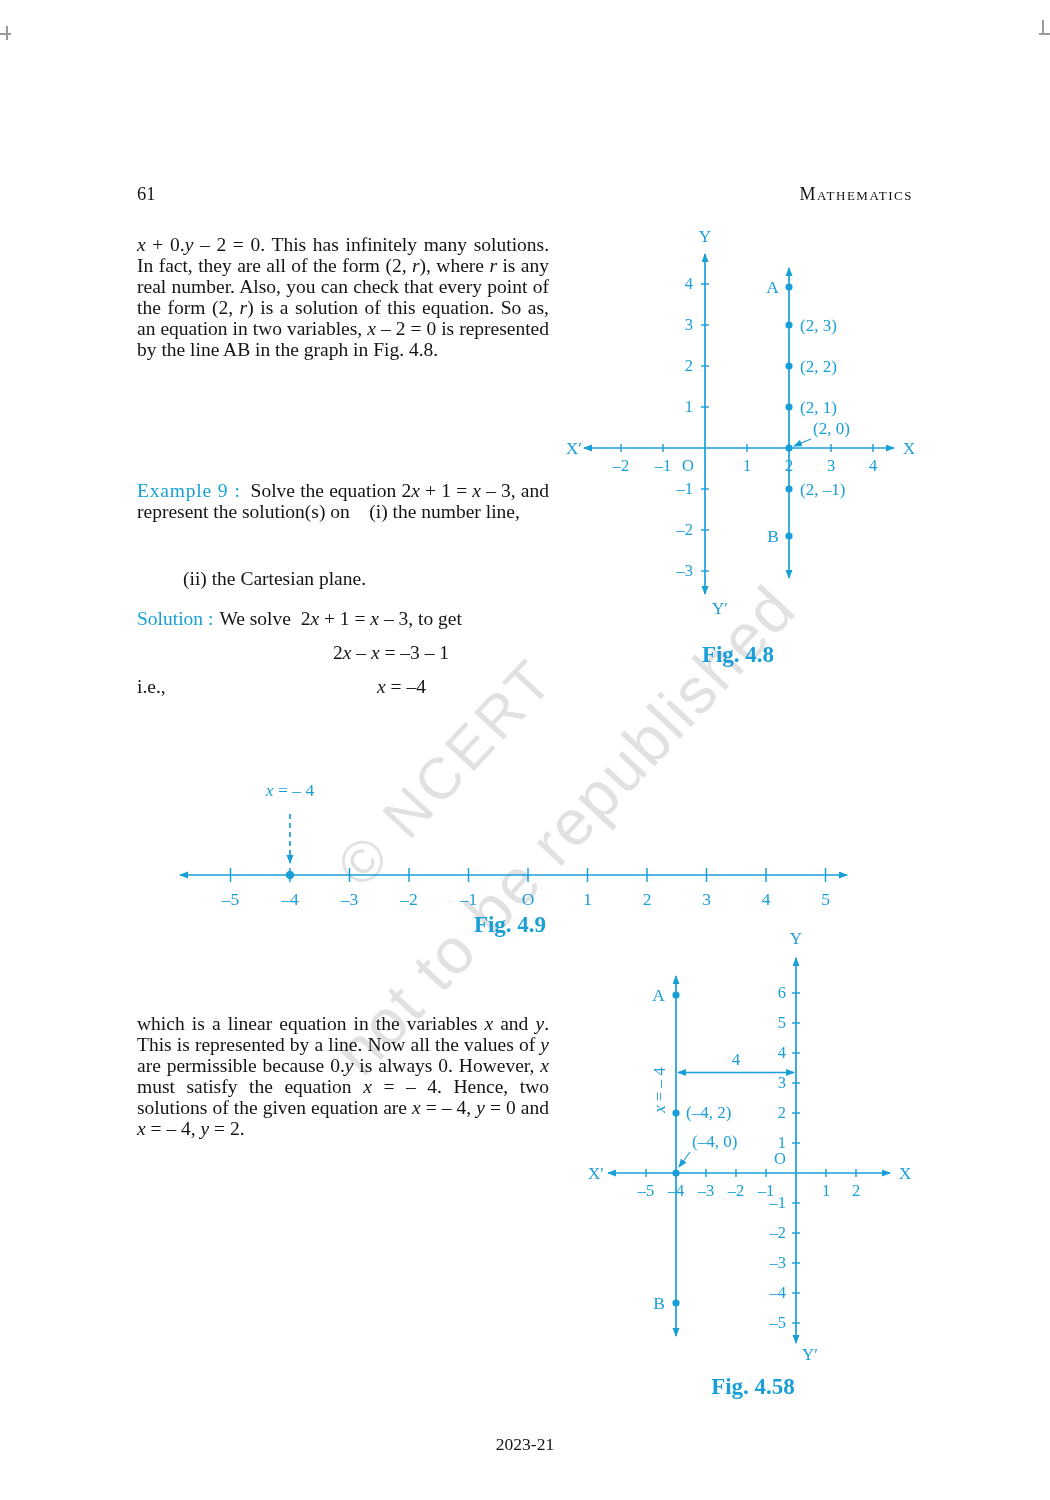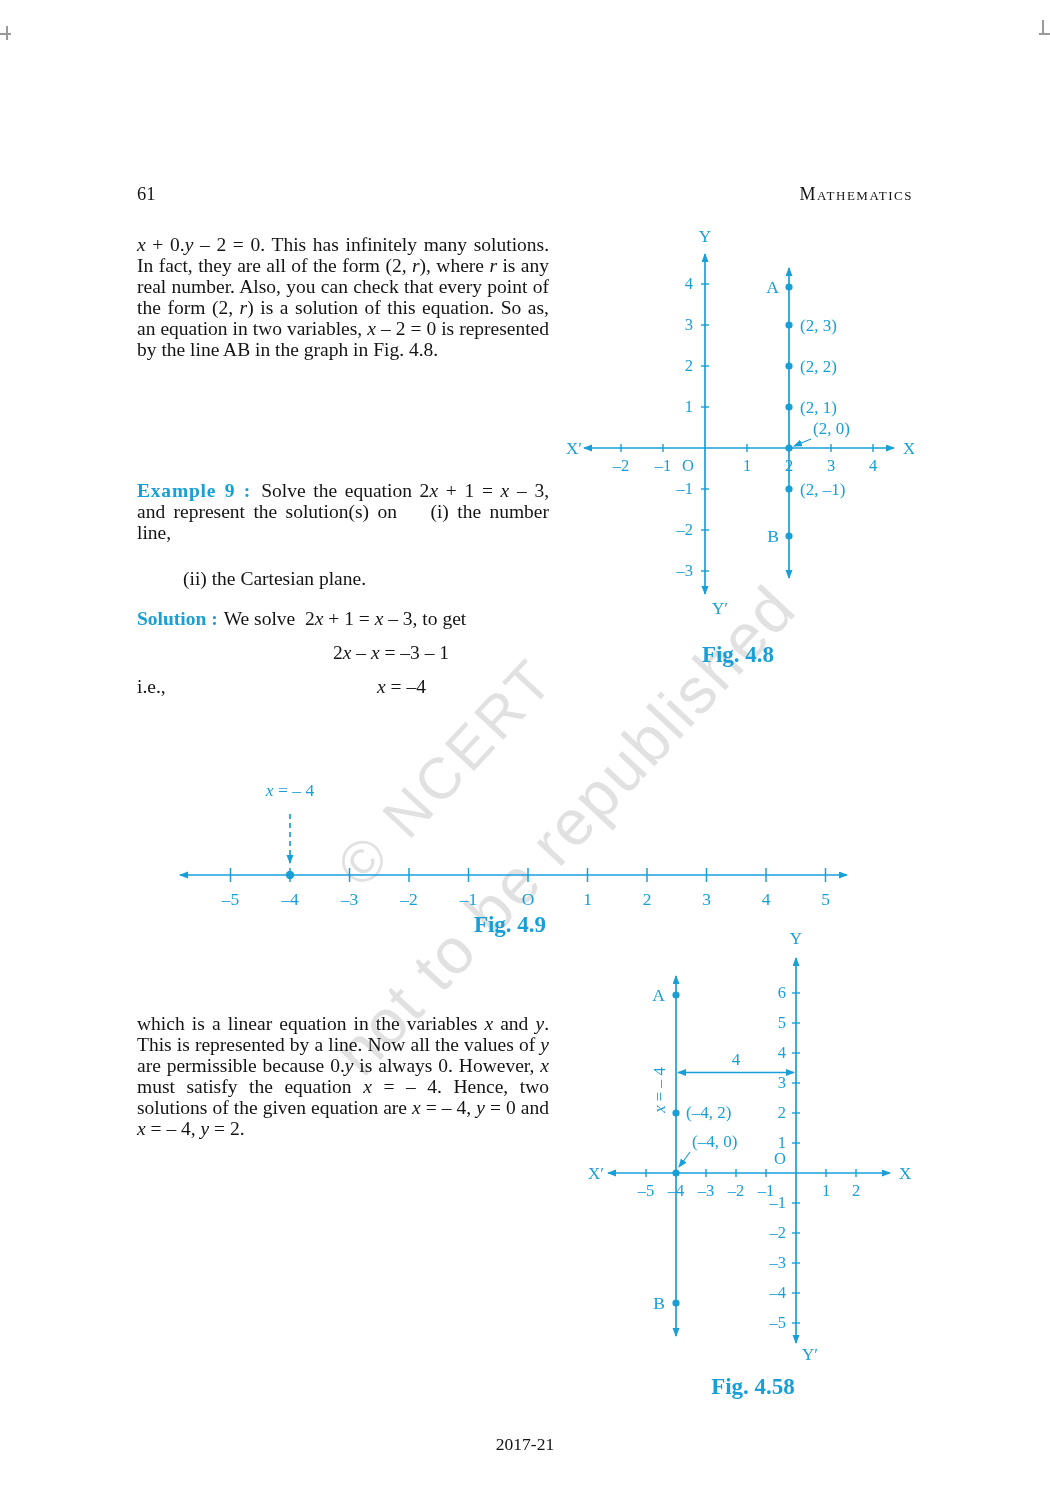--- a/index.html
+++ b/index.html
@@ -2,21 +2,21 @@
 <html style="--ac: #189fd8;"><head>
 <meta charset="utf-8">
 <style>
   *{margin:0;padding:0;box-sizing:border-box}
   html,body{background:#f2f2f2}
   .page{position:relative;width:1050px;height:1500px;background:#ffffff;margin:0 auto;
         font-family:"Liberation Serif",serif;color:#141414;overflow:hidden}
   .abs{position:absolute;z-index:1}
   .body-text{font-size:19.5px;line-height:21px;text-align:justify}
   .body-text i{font-style:italic}
-  .blue{color:var(--ac);font-weight:bold}
+  .blue{color:var(--ac);font-weight:normal}
   .example-lbl{letter-spacing:.8px;margin-right:10px}
   .sol-lbl{margin-right:6px}
   .fig-caption{font-weight:bold;color:var(--ac);font-size:23px;text-align:center;z-index:1;position:absolute}
   .page-num{left:137px;top:184px;font-size:18.5px}
   .header-title{right:137px;top:184px;font-size:18px;font-variant:small-caps;letter-spacing:1.5px}
   .intro{left:137px;top:234px;width:412px}
   .example{left:137px;top:480px;width:412px}
   .example-ii{left:183px;top:568px}
   .solution{left:137px;top:608px;width:500px;white-space:nowrap;text-align:left}
   .eq1{left:333px;top:642px}
@@ -222,14 +222,14 @@
       <text x="108" y="200" fill="#189fd8" font-size="17" text-anchor="start">(–4, 2)</text>
       <circle cx="98" cy="255" r="3.6" fill="#189fd8"></circle>
       <text x="114" y="229" fill="#189fd8" font-size="17" text-anchor="start">(–4, 0)</text>
       <line x1="112" y1="234" x2="101" y2="249" stroke="#189fd8" stroke-width="1.2" marker-end="url(#a410)"></line>
       <line x1="158" y1="154.5" x2="100" y2="154.5" stroke="#189fd8" stroke-width="1.7" marker-end="url(#a410)"></line>
       <line x1="158" y1="154.5" x2="216" y2="154.5" stroke="#189fd8" stroke-width="1.7" marker-end="url(#a410)"></line>
       <text x="158" y="146.5" fill="#189fd8" font-size="17" text-anchor="middle">4</text>
     </svg>
   <div class="fig-caption" style="left:578px;top:1374px;width:350px">Fig. 4.58</div>
 
-  <div class="abs footer">2017-21</div>
+  <div class="abs footer">2023-21</div>
 </div>
 
 </body></html>

